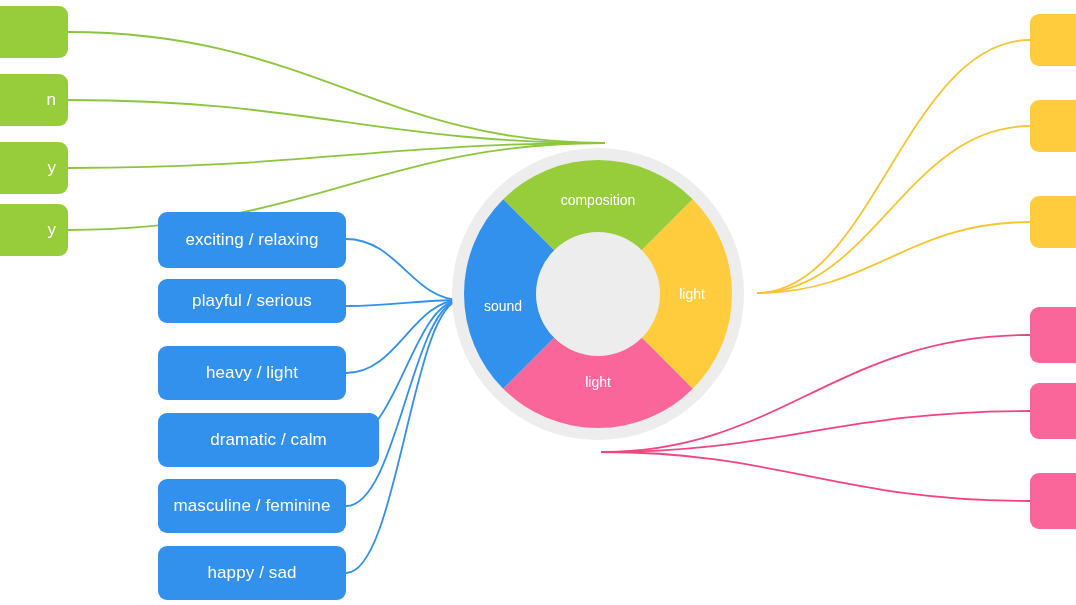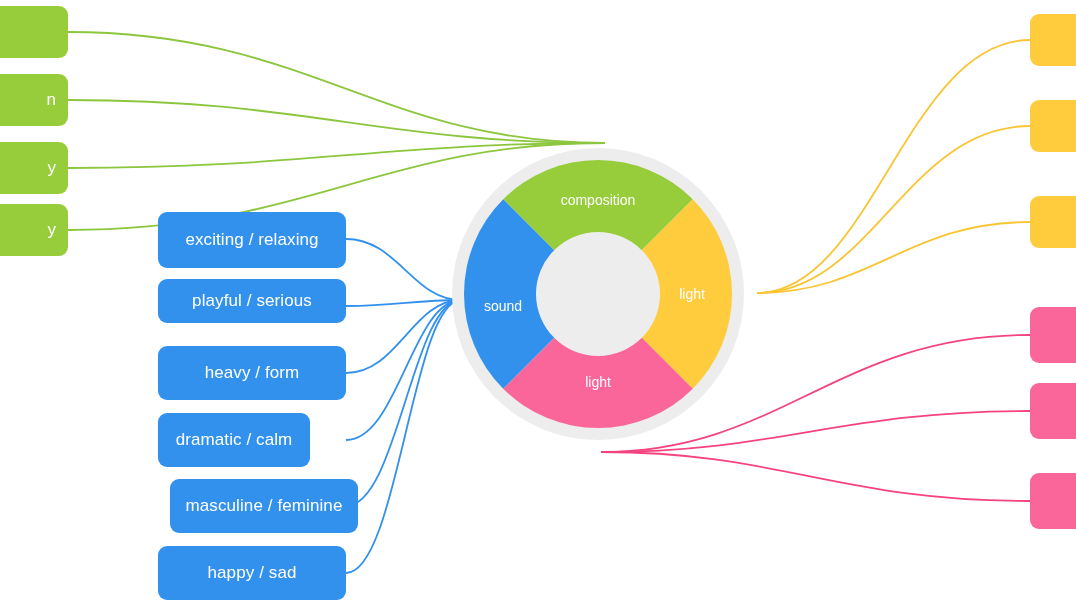--- a/index.html
+++ b/index.html
@@ -119,26 +119,26 @@
       <div class="node" style="left: -60px; top: 204px; width: 128px; height: 52px; background: rgb(151, 204, 58);">
         <span style="width: 100%; display: block; text-align: right; padding: 0px 2px 0px 0px;">y</span>
       </div>
       <div class="node" style="left: 158px; top: 212px; width: 188px; height: 56px; background: rgb(51, 145, 238);">
         <span>exciting / relaxing</span>
       </div>
       <div class="node" style="left: 158px; top: 279px; width: 188px; height: 44px; background: rgb(51, 145, 238);">
         <span>playful / serious</span>
       </div>
       <div class="node" style="left: 158px; top: 346px; width: 188px; height: 54px; background: rgb(51, 145, 238);">
-        <span>heavy / form</span>
+        <span>heavy / light</span>
       </div>
-      <div class="node" style="left: 158px; top: 413px; width: 152px; height: 54px; background: rgb(51, 145, 238);">
+      <div class="node" style="left: 158px; top: 413px; width: 221px; height: 54px; background: rgb(51, 145, 238);">
         <span>dramatic / calm</span>
       </div>
-      <div class="node" style="left: 158px; top: 479px; width: 188px; height: 54px; background: rgb(51, 145, 238); margin-left: 12px;">
+      <div class="node" style="left: 158px; top: 479px; width: 188px; height: 54px; background: rgb(51, 145, 238);">
         <span>masculine / feminine</span>
       </div>
       <div class="node" style="left: 158px; top: 546px; width: 188px; height: 54px; background: rgb(51, 145, 238);">
         <span>happy / sad</span>
       </div>
       <div class="node" style="left: 1030px; top: 14px; width: 128px; height: 52px; background: rgb(255, 204, 62);">
         <span></span>
       </div>
       <div class="node" style="left: 1030px; top: 100px; width: 128px; height: 52px; background: rgb(255, 204, 62);">
         <span></span>

